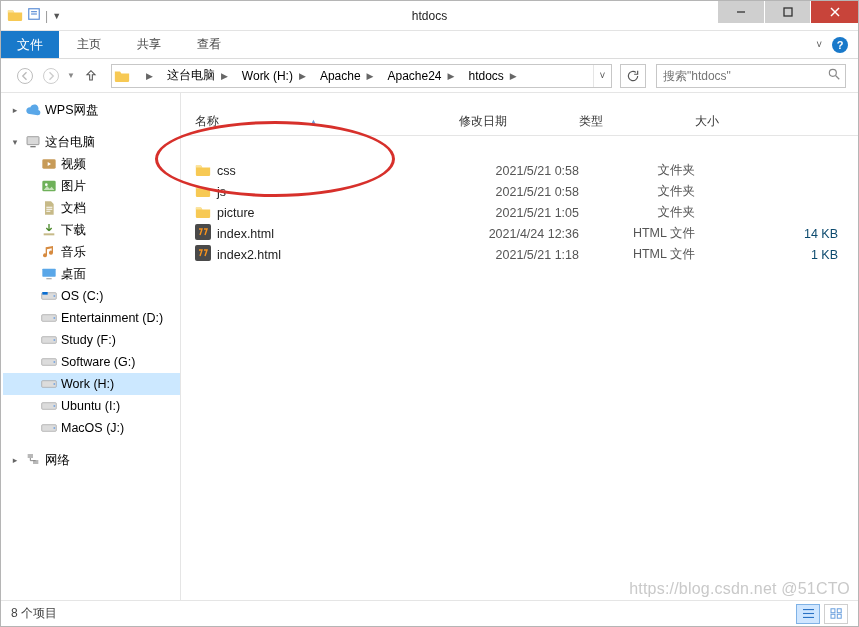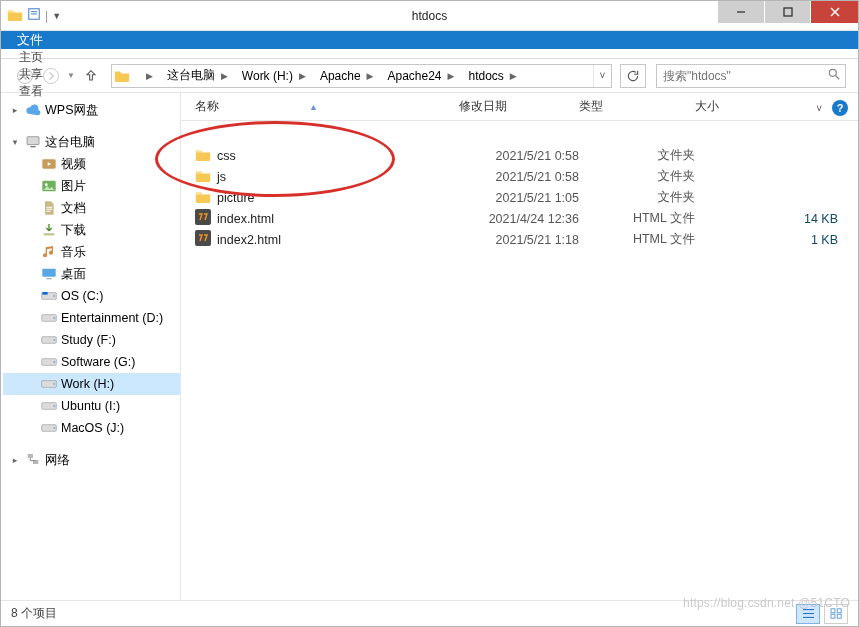--- a/index.html
+++ b/index.html
@@ -31,21 +31,21 @@
   .title-center { position:absolute; left:0; right:0; text-align:center; pointer-events:none; font-size:12px;}
   .title-right { margin-left:auto; display:flex; height:100%; }
   .winbtn { width:46px; height:22px; display:flex; align-items:center; justify-content:center;
             font-size:11px; color:#333; background:#cfcfcf; margin-top:0; border-left:1px solid #fff;}
   .winbtn.min { border-left:none;}
   .winbtn.close { background:#c8443a; color:#fff; width:48px;}
   .winbtn svg { width:10px; height:10px; }
 
   
   .ribbon { height:28px; background:var(--win-bg); display:flex; align-items:stretch;
-            border-bottom:1px solid #dcdcdc; font-size:12px; position:relative;flex-direction:column;}
+            border-bottom:1px solid #dcdcdc; font-size:12px; position:relative;}
   .ribbon .tab-file { background:var(--ribbon-blue); color:#fff; padding:0 16px;
                       display:flex; align-items:center; font-size:13px;}
   .ribbon .tab { padding:0 18px; display:flex; align-items:center; color:var(--ribbon-txt);}
   .ribbon .rib-right { margin-left:auto; display:flex; align-items:center; gap:10px; padding-right:10px; color:#555;}
   .ribbon .chevup { font-size:10px;}
   .ribbon .help { width:16px; height:16px; border-radius:50%; background:#1979ca; color:#fff;
                   display:flex; align-items:center; justify-content:center; font-size:11px; font-weight:bold;}
 
   
   .navbar { height:34px; display:flex; align-items:center; padding:4px 12px 4px 12px; gap:2px;
@@ -76,41 +76,41 @@
   .tnode.indent1 { padding-left:22px;}
   .tnode.cat { padding-left:6px;}
   .tnode .exp { width:12px; color:#666; font-size:9px; text-align:center;}
   .tnode .ticn { width:16px; height:16px; display:flex; align-items:center; justify-content:center;}
   .tnode.selected { background:var(--sel); }
   .tgap { height:10px;}
 
   .main { flex:1; display:flex; flex-direction:column; position:relative;}
   .cols { display:grid; grid-template-columns: 264px 120px 116px 1fr; height:28px;
           align-items:center; border-bottom:1px solid var(--divider); font-size:12px; color:#333;
-          padding-left:14px;}
+          padding-left:14px;margin-top:15px;}
   .cols .ch { display:flex; align-items:center;}
   .rows { flex:1; position:relative;margin-top:24px;}
   .row  { display:grid; grid-template-columns: 264px 120px 116px 1fr; height:21px;
           align-items:center; padding-left:14px; font-size:12.5px; color:#222;}
   .row .cname { display:flex; align-items:center; gap:6px;}
   .row .csize { text-align:right; padding-right:20px; color:#0c4a6e;}
   .row .cdate, .row .ctype { color:#555;text-align:right;}
 
   .ellipse { position:absolute; border:3px solid #d7302b; border-radius:50%;
              width:240px; height:76px; left:154px; top:120px; pointer-events:none;}
 
   
   .status { height:26px; border-top:1px solid var(--divider); display:flex; align-items:center;
             font-size:12px; color:#444; padding:0 10px;}
   .status .sright { margin-left:auto; display:flex; gap:4px;}
   .viewbtn { width:24px; height:20px; border:1px solid #cfcfcf; display:flex; align-items:center;
              justify-content:center; color:#6aa0de;}
   .viewbtn.sel { background:#cfe6ff; border-color:#7fb2e6;}
 
-  .watermark { position:absolute; right:8px; bottom:16px; font-size:12px; color:#c9c9c9;
+  .watermark { position:absolute; right:8px; bottom:28px; font-size:16px; color:#c9c9c9;
                pointer-events:none; letter-spacing:0.2px;}
 
   
   .i-folder { width:16px; height:13px;}
   .i-drive  { width:16px; height:12px;}
   .i-html   { width:16px; height:16px;}
 </style>
 </head>
 <body>
 

